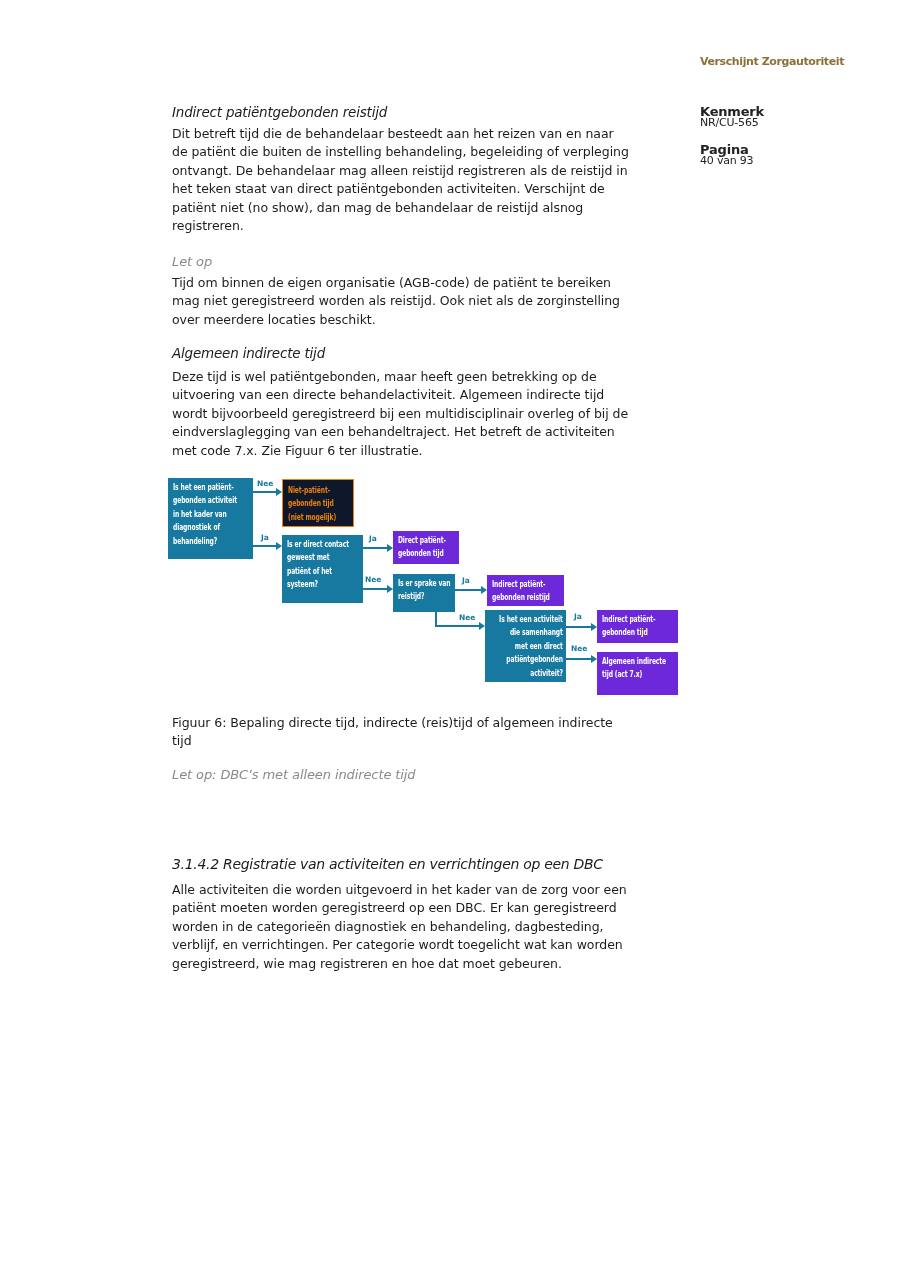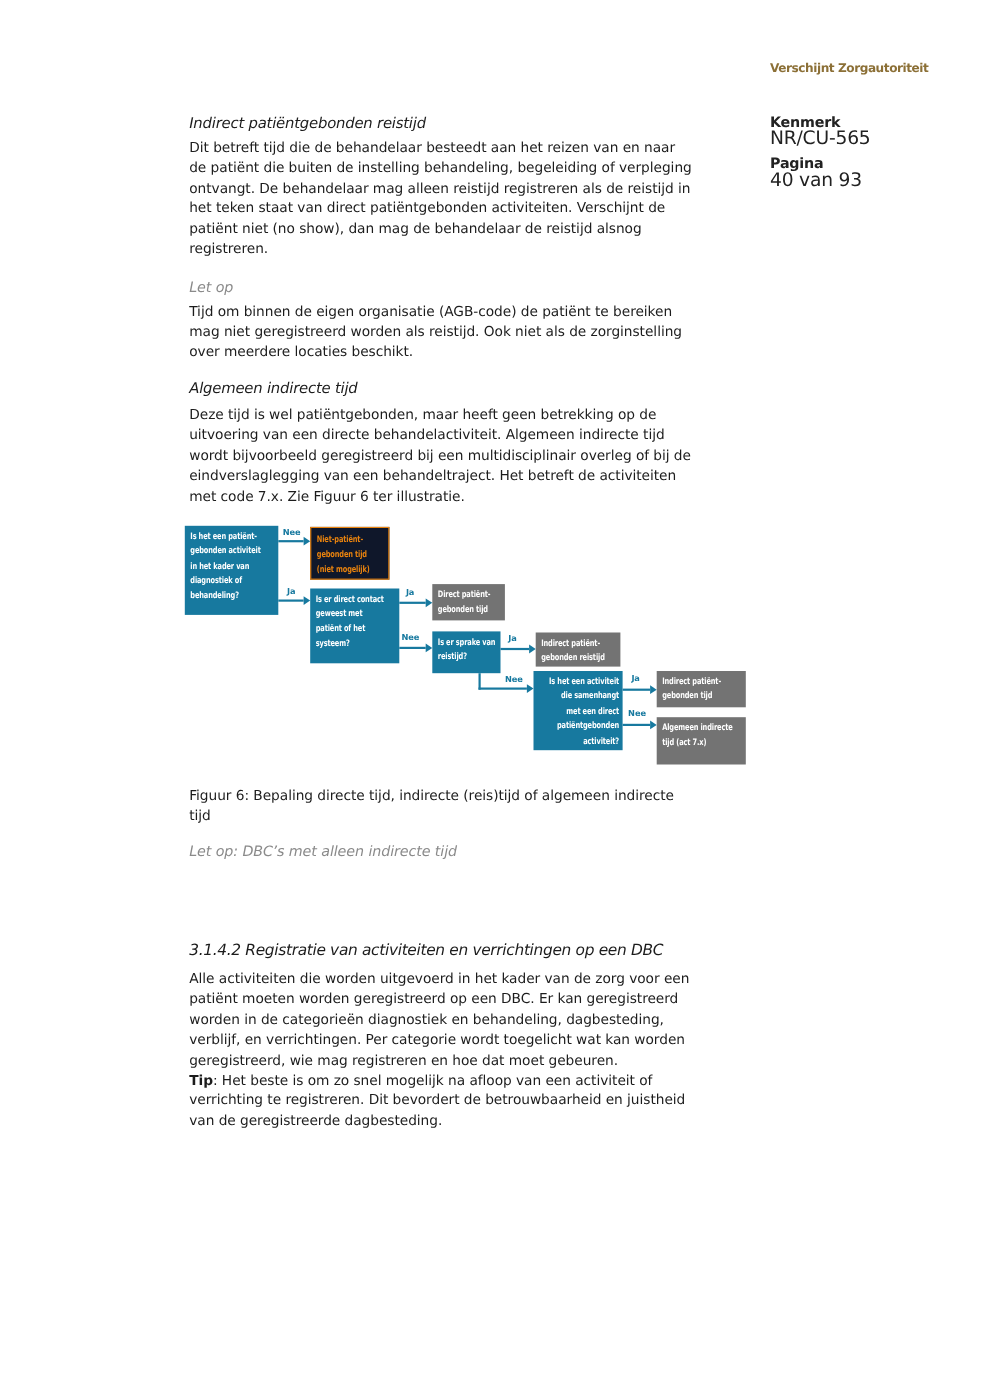--- a/index.html
+++ b/index.html
@@ -2,33 +2,33 @@
 <html><head>
 <meta charset="utf-8">
 <style>
   html,body{margin:0;padding:0;background:#ffffff;}
   .page{position:relative;width:900px;height:1273px;background:#ffffff;overflow:hidden;
         font-family:"DejaVu Sans",sans-serif;color:#1c1c1c;}
   .abs{position:absolute;}
   
   .brand{left:700px;top:55px;font-size:11px;font-weight:bold;letter-spacing:-0.4px;color:#8c7037;}
   .meta-label{font-size:13px;font-weight:bold;letter-spacing:-0.2px;color:#222;}
-  .meta-value{font-size:17px;letter-spacing:-0.2px;color:#222;}
+  .meta-value{font-size:11px;letter-spacing:-0.2px;color:#222;}
   
   .col{left:172px;width:516px;}
   .h-ital{font-size:13.5px;font-style:italic;letter-spacing:-0.2px;color:#1c1c1c;}
   .h-gray{font-size:13px;font-style:italic;letter-spacing:-0.1px;color:#8a8a8a;}
   .body-p{font-size:12.5px;line-height:18.4px;letter-spacing:-0.05px;white-space:pre-line;color:#1c1c1c;}
   .h-sec{font-size:14px;font-style:italic;letter-spacing:-0.3px;color:#1c1c1c;}
   .body-p b{letter-spacing:-0.05px;}
   
   .fig{left:168px;top:478px;width:512px;height:210px;}
   .fc-box{position:absolute;box-sizing:border-box;padding:3px 3px 0 5px;}
   .fc-teal{background:#17799f;color:#ffffff;}
-  .fc-orange{background:#737373;color:#ffffff;}
+  .fc-orange{background:#6d28d9;color:#ffffff;}
   .fc-outline{background:#0f172a;border:1.5px solid #e9830e;color:#e9830e;padding:4px 3px 0 5px;}
   .fc-box .txt{font-size:8px;font-weight:bold;line-height:13.4px;letter-spacing:-0.15px;
                white-space:pre-line;transform:scaleX(.75);transform-origin:0 0;width:133%;}
   .fc-line{position:absolute;height:2px;background:#17799f;}
   .fc-vline{position:absolute;width:2px;background:#17799f;}
   .fc-head{position:absolute;width:0;height:0;border-left:6px solid #17799f;
            border-top:4px solid transparent;border-bottom:4px solid transparent;}
   .fc-label{position:absolute;font-size:7.5px;font-weight:bold;color:#17799f;letter-spacing:-0.1px;}
 </style>
 </head>
@@ -149,17 +149,14 @@
 tijd</div>
 
   <div class="abs col h-gray" style="top:767px;">Let op: DBC’s met alleen indirecte tijd</div>
 
   <div class="abs col h-sec" style="top:856px;">3.1.4.2 Registratie van activiteiten en verrichtingen op een DBC</div>
   <div class="abs col body-p" style="top:881px;">Alle activiteiten die worden uitgevoerd in het kader van de zorg voor een
 patiënt moeten worden geregistreerd op een DBC. Er kan geregistreerd
 worden in de categorieën diagnostiek en behandeling, dagbesteding,
 verblijf, en verrichtingen. Per categorie wordt toegelicht wat kan worden
 geregistreerd, wie mag registreren en hoe dat moet gebeuren.</div>
-  <div class="abs col body-p" style="top:973px;"><b>Tip</b><span>: Het beste is om zo snel mogelijk na afloop van een activiteit of
-verrichting te registreren. Dit bevordert de betrouwbaarheid en juistheid
-van de geregistreerde dagbesteding.</span></div>
 
 </div>
 
 </body></html>

